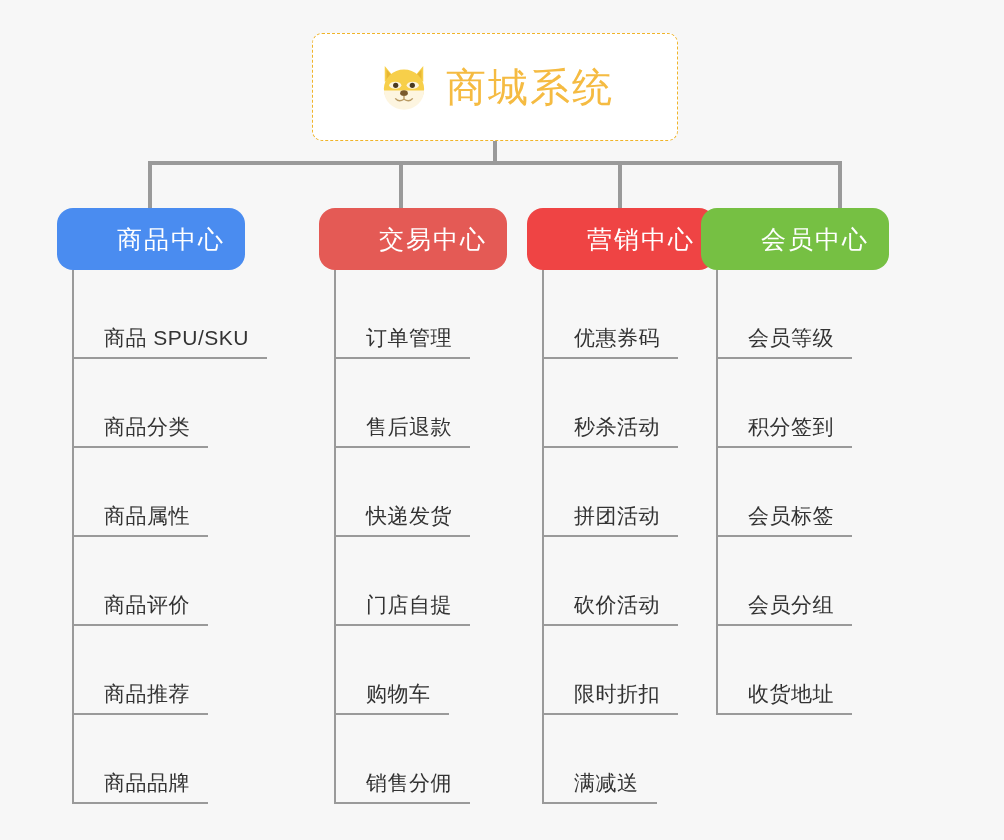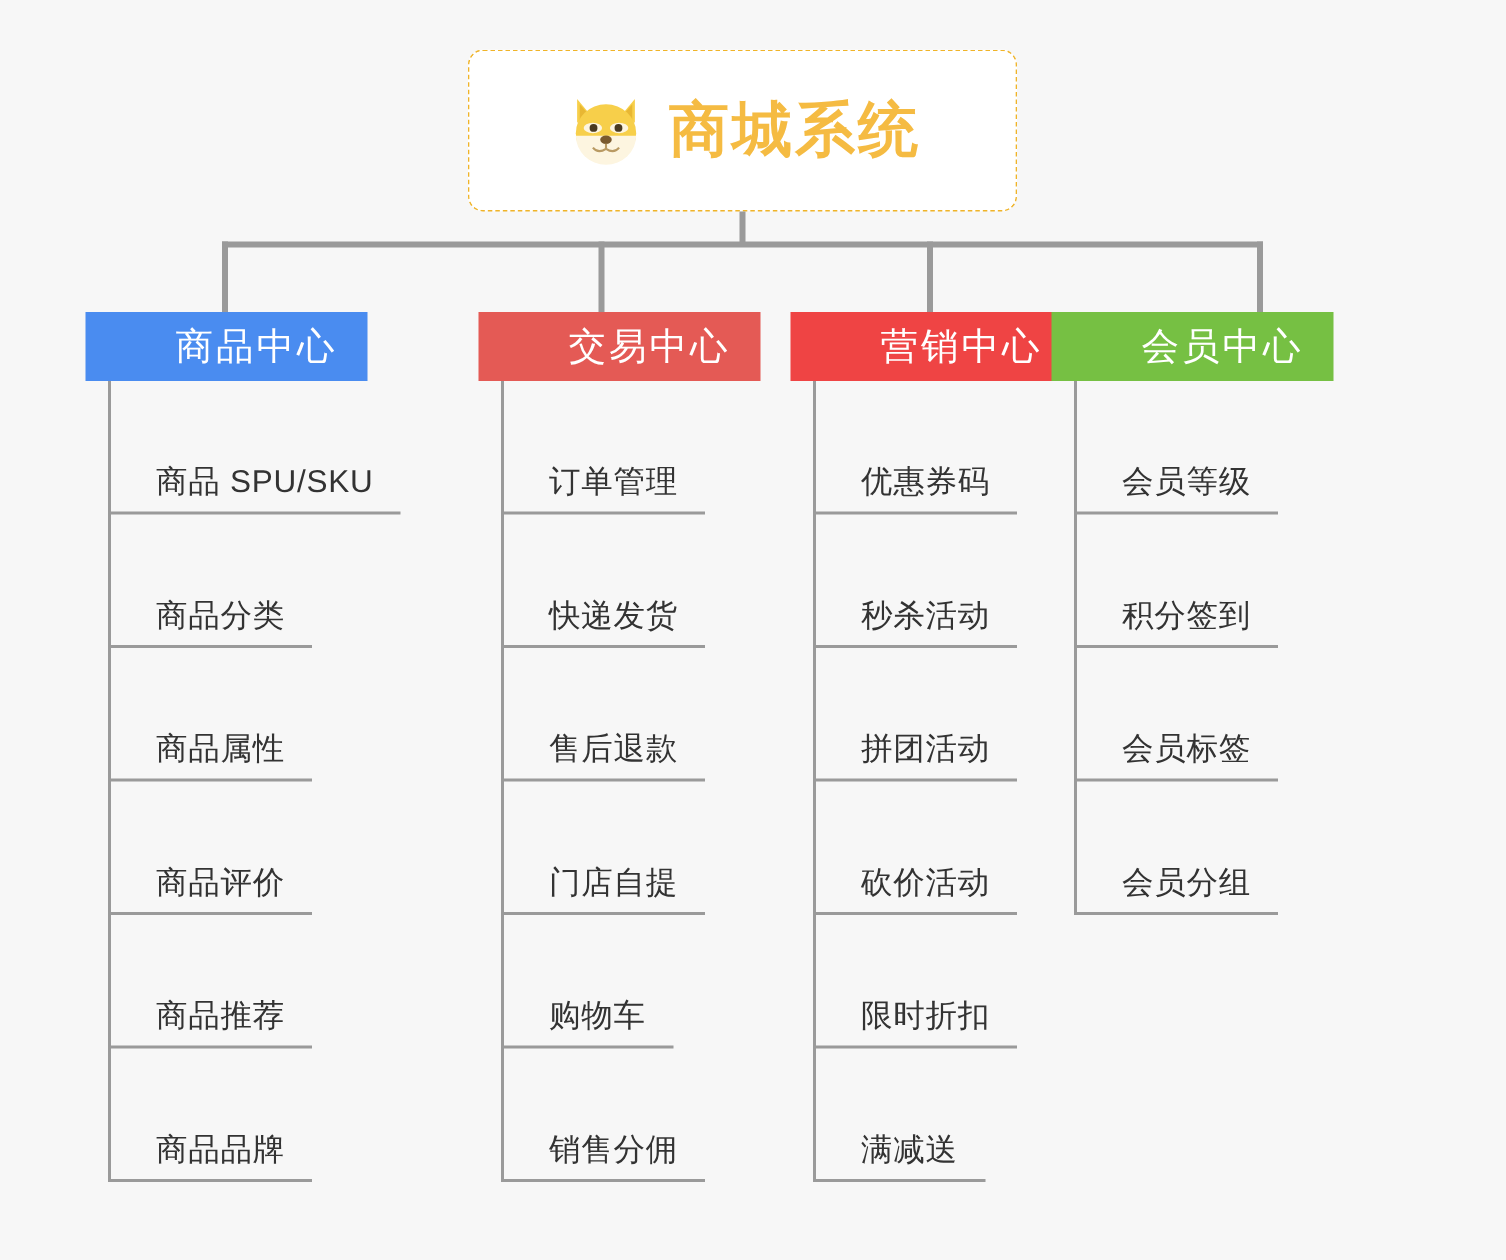--- a/index.html
+++ b/index.html
@@ -41,21 +41,21 @@
     width: 56px;
     height: 56px;
     position: relative;
     flex: 0 0 auto;
   }
   .root-title {
     font-size: 40px;
     color: #f5bb42;
     letter-spacing: 2px;
     line-height: 1;
-    font-weight: 700;
+    font-weight: 400;
   }
 
   
   .conn {
     position: absolute;
     background: #9a9a9a;
   }
   .conn-v-root {
     left: 493px;
     top: 141px;
@@ -75,22 +75,22 @@
   }
 
   
   .column {
     position: absolute;
     top: 208px;
     width: 188px;
   }
   .cat-box {
     width: 188px;
-    height: 46px;
-    border-radius: 0;
+    height: 62px;
+    border-radius: 16px;
     display: flex;
     align-items: center;
     justify-content: center;
     box-sizing: border-box;
     padding-left: 40px;
   }
   .cat-label {
     font-size: 25px;
     color: #ffffff;
     letter-spacing: 2px;
@@ -186,24 +186,24 @@
 
   <div class="column" style="left:319px;">
     <div class="cat-box" style="background: rgb(228, 90, 85);">
       <span class="cat-label">交易中心</span>
     </div>
     <div class="items">
       <div class="item">
           <span class="item-inner"><span class="item-label">订单管理</span></span>
         </div>
       <div class="item">
+          <span class="item-inner"><span class="item-label">售后退款</span></span>
+        </div>
+      <div class="item">
           <span class="item-inner"><span class="item-label">快递发货</span></span>
-        </div>
-      <div class="item">
-          <span class="item-inner"><span class="item-label">售后退款</span></span>
         </div>
       <div class="item">
           <span class="item-inner"><span class="item-label">门店自提</span></span>
         </div>
       <div class="item">
           <span class="item-inner"><span class="item-label">购物车</span></span>
         </div>
       <div class="item">
           <span class="item-inner"><span class="item-label">销售分佣</span></span>
         </div>
@@ -246,16 +246,19 @@
         </div>
       <div class="item">
           <span class="item-inner"><span class="item-label">积分签到</span></span>
         </div>
       <div class="item">
           <span class="item-inner"><span class="item-label">会员标签</span></span>
         </div>
       <div class="item">
           <span class="item-inner"><span class="item-label">会员分组</span></span>
         </div>
+      <div class="item">
+          <span class="item-inner"><span class="item-label">收货地址</span></span>
+        </div>
     </div>
   </div>
 
 </div>
 
 </body></html>

